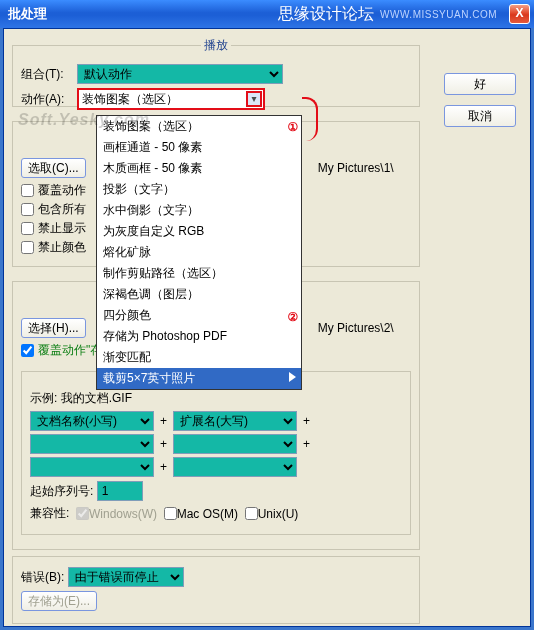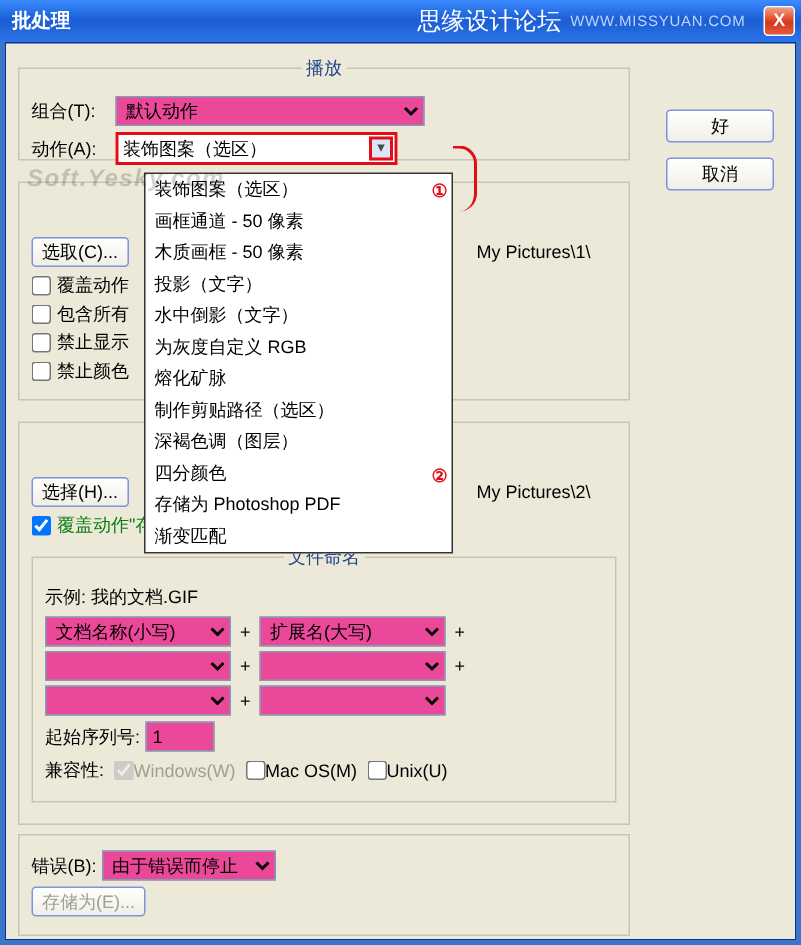--- a/index.html
+++ b/index.html
@@ -12,21 +12,21 @@
 .outer-border { position:absolute; left:3px; top:28px; right:3px; bottom:3px; background:#ece9d8; border:1px solid #003399; padding:8px; }
 .content { position:relative; width:408px; height:100%; }
 .rightbtns { position:absolute; right:14px; top:44px; width:72px; }
 .winbtn { display:block; width:100%; height:22px; margin-bottom:10px; border:1px solid #7a96df; border-radius:3px; background:linear-gradient(to bottom,#fff,#f0efe5); text-align:center; line-height:20px; cursor:pointer;}
 
 fieldset { border:1px solid #c8c5b3; margin-bottom:6px; padding:6px 8px 8px; position:relative;}
 legend { color:#20428e; padding:0 3px;text-align:center; }
 
 .row { display:flex; align-items:center; margin:4px 0; }
 .lbl { width:56px; }
-select, input[type=text] { border:1px solid #7f9db9; height:20px; background:#ec4899; padding:0 2px;}
+select, input[type=text] { border:1px solid #7f9db9; height:20px; background:#14b8a6; padding:0 2px;}
 .sel-combo { width:206px; }
 .sel-action-wrap { position:relative; display:inline-block; }
 .sel-action { width:188px; height:22px; border:2px solid #e30d18; background:#fff; padding:0 18px 0 3px; line-height:18px;}
 .dropbtn { position:absolute; right:3px; top:3px; width:16px; height:16px; border:2px solid #e30d18; background:#dbe5f7; text-align:center; line-height:12px; font-size:10px; color:#4a4a4a;}
 .dropdown { position:absolute; left:84px; top:78px; width:206px; background:#fff; border:1px solid #333; z-index:20; }
 .dropdown .item { padding:2px 6px; cursor:pointer; }
 .dropdown .item.selected { background:#316ac5; color:#fff; position:relative;}
 .dropdown .item.selected::after{content:'';position:absolute;right:5px;top:4px;border-left:7px solid #fff;border-top:5px solid transparent;border-bottom:5px solid transparent;}
 .annot-circle { position:absolute; width:18px; height:18px; text-align:center; line-height:16px; color:#e30d18; font-weight:bold; z-index:21;}
 .annot-arc { position:absolute; border:2px solid #e30d18; border-left:none; border-bottom:none; width:16px; height:110px; border-radius:0 12px 12px 0; z-index:10;}
@@ -85,20 +85,21 @@
       <div class="item">木质画框 - 50 像素</div>
       <div class="item">投影（文字）</div>
       <div class="item">水中倒影（文字）</div>
       <div class="item">为灰度自定义 RGB</div>
       <div class="item">熔化矿脉</div>
       <div class="item">制作剪贴路径（选区）</div>
       <div class="item">深褐色调（图层）</div>
       <div class="item">四分颜色</div>
       <div class="item">存储为 Photoshop PDF</div>
       <div class="item">渐变匹配</div>
+      <div class="item selected">载剪5×7英寸照片</div>
     </div>
     <span class="annot-circle" style="left:272px;top:82px;">①</span>
     <span class="annot-circle" style="left:272px;top:272px;">②</span>
     <div class="annot-arc" style="left:290px;top:60px;height:44px;"></div>
     <div class="watermark">Soft.Yesky.com</div>
 
     <fieldset>
       <legend>源(O):</legend>
       <div style="height:18px;"></div>
       <div class="row">

